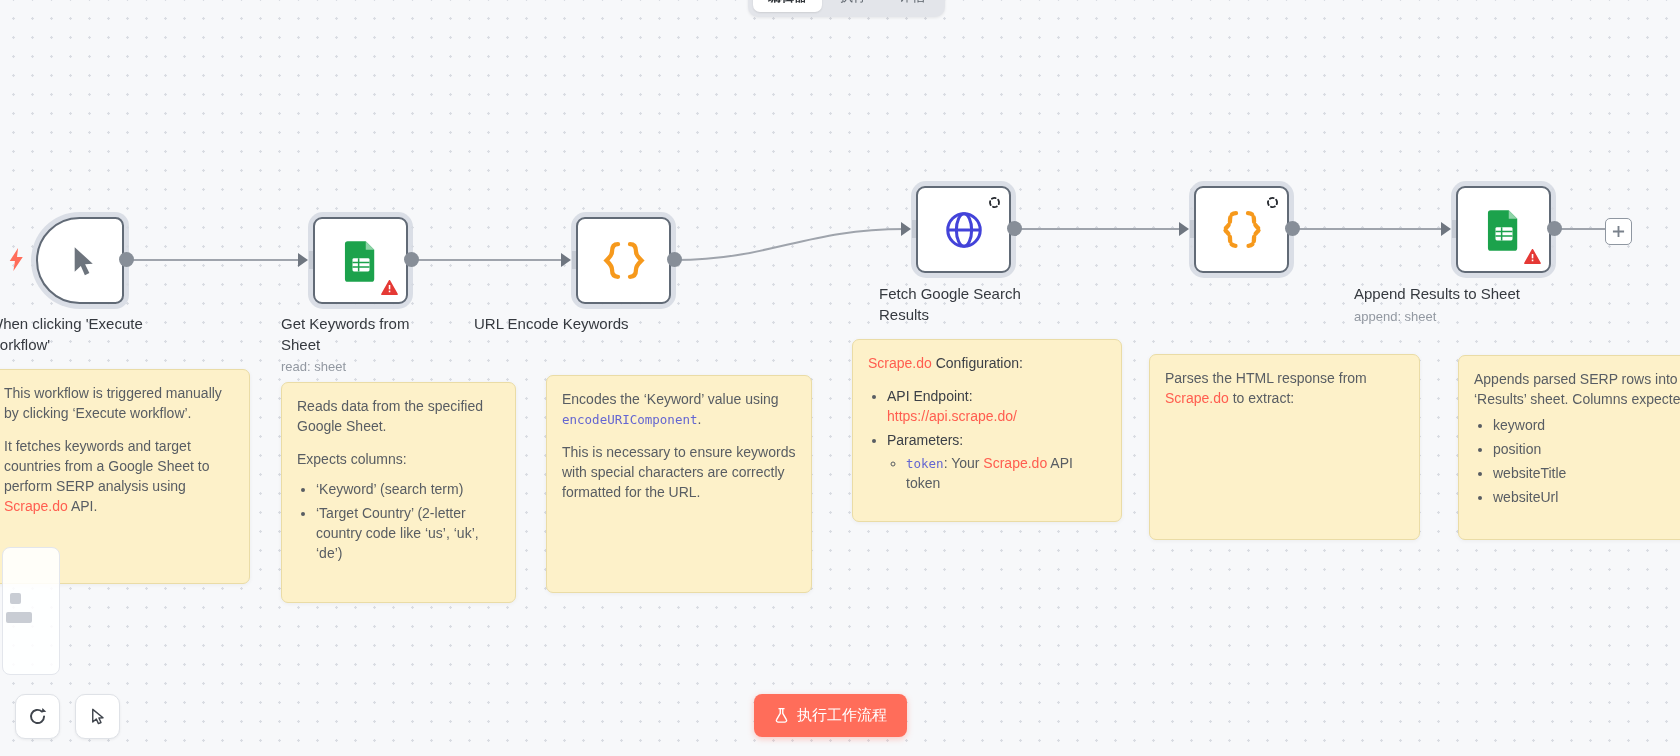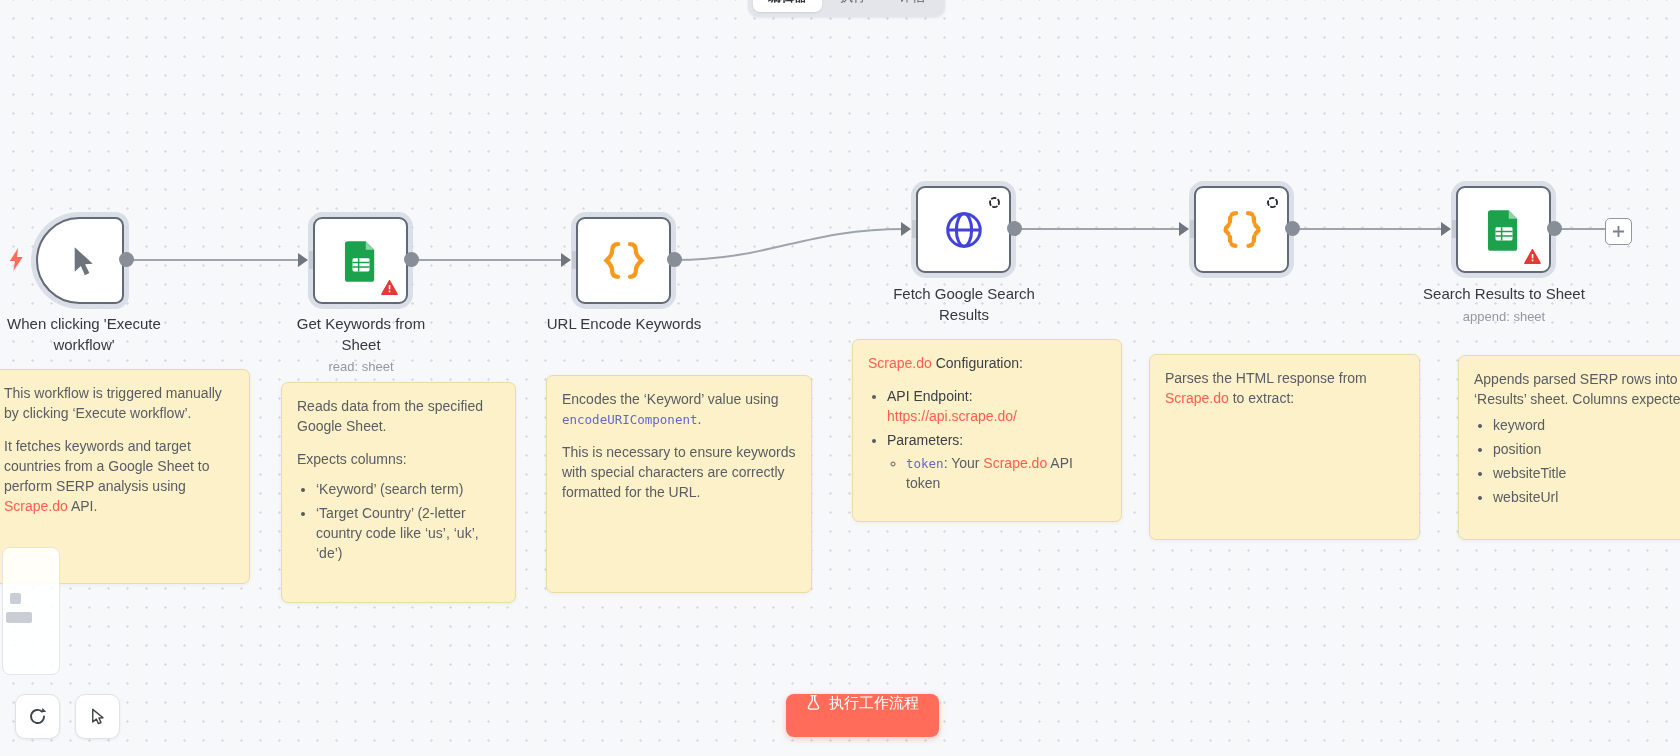--- a/index.html
+++ b/index.html
@@ -20,44 +20,44 @@
   
   .node{position:absolute;background:rgba(213,217,226,.85);border-radius:15px;}
   .node-inner{position:absolute;inset:5px;background:#fff;border:2px solid #616a76;
     border-radius:9px;display:flex;align-items:center;justify-content:center;}
   .node.trigger{border-radius:52px 15px 15px 52px;}
   .node.trigger .node-inner{border-radius:46px 9px 9px 46px;}
   .badge-warning{position:absolute;right:8px;bottom:7px;}
   .badge-retry{position:absolute;right:8px;top:8px;}
   .out-dot{position:absolute;width:15px;height:15px;border-radius:50%;background:#878e98;}
   .in-port{position:absolute;}
-  .node-label{position:absolute;text-align:center;font-size:15px;font-weight:500;
+  .node-label{position:absolute;font-size:15px;font-weight:500;
     color:#35393f;line-height:1.38;}
   .node-sub{font-size:13px;font-weight:400;color:#9298a1;margin-top:3px;}
 
   
   .sticky{position:absolute;background:#fdf1c9;border:1px solid #eadca6;border-radius:7px;
     padding:13px 15px;font-size:14px;line-height:1.43;color:#585d63;overflow:hidden;
     box-shadow:0 1px 4px rgba(0,0,0,.05);}
   .sticky p{margin:0 0 13px 0;}
   .sticky p:last-child{margin:0;}
   .sticky ul{margin:6px 0 0 0;padding-left:19px;}
   .sticky li{margin-bottom:4px;}
   .sticky ul ul{list-style:circle;margin-top:3px;}
   .lnk{color:#ff5d4f;}
   .code{font-family:"DejaVu Sans Mono","Liberation Mono",monospace;font-size:12.5px;color:#6466d1;}
   .bold{font-weight:400;color:#3c4047;}
 
   
   .sq-btn{position:absolute;width:43px;height:43px;background:#fff;border:1px solid #dfe2e7;
     border-radius:10px;display:flex;align-items:center;justify-content:center;
     box-shadow:0 1px 3px rgba(0,0,0,.06);}
-  .exec-btn{position:absolute;left:786px;top:694px;height:43px;padding:0 20px;
+  .exec-btn{position:absolute;left:754px;top:694px;height:43px;padding:0 20px;
     background:#ff6d5a;border:none;border-radius:8px;color:#fff;font-size:15px;
-    display:flex;gap:8px;font-family:Liberation Mono, monospace;
+    display:flex;align-items:center;gap:8px;font-family:Liberation Mono, monospace;
     box-shadow:0 2px 6px rgba(255,109,90,.35);}
   .plus-btn{position:absolute;left:1605px;top:218px;width:25px;height:25px;background:#fff;
     border:1.6px solid #8f97a1;border-radius:5px;display:flex;align-items:center;justify-content:center;}
   .minimap{position:absolute;left:2px;top:547px;width:56px;height:126px;
     background:rgba(255,255,255,.88);border:1px solid #e3e6ec;border-radius:8px;}
   .mini-shape{position:absolute;background:#c9cdd4;border-radius:2px;}
 </style>
 </head>
 <body>
 
@@ -195,21 +195,21 @@
     <span>Get Keywords from Sheet</span>
     <div class="node-sub">read: sheet</div>
   </div>
   <div class="node-label" style="left:474px;top:314px;width:300px">
     <span>URL Encode Keywords</span>
   </div>
   <div class="node-label" style="left:879px;top:284px;width:170px">
     <span>Fetch Google Search Results</span>
   </div>
   <div class="node-label" style="left:1354px;top:284px;width:300px">
-    <span>Search Results to Sheet</span>
+    <span>Append Results to Sheet</span>
     <div class="node-sub">append: sheet</div>
   </div>
 
   <div class="sticky" style="left:-12px;top:369px;width:230px;height:187px">
     <p><span>This workflow is triggered manually by clicking ‘Execute workflow’.</span></p>
     <p><span>It fetches keywords and target countries from a Google Sheet to perform SERP analysis using </span><span class="lnk">Scrape.do</span><span> API.</span></p>
   </div>
 
   <div class="sticky" style="left:281px;top:382px;width:203px;height:193px">
     <p>Reads data from the specified Google Sheet.</p>

